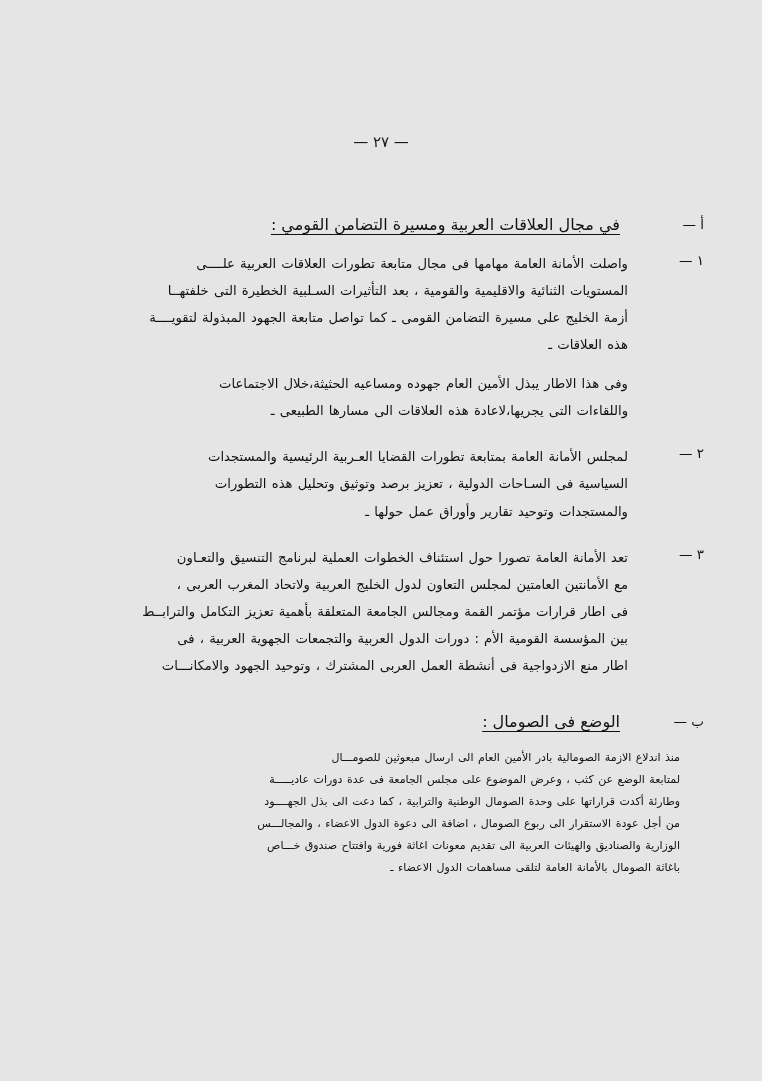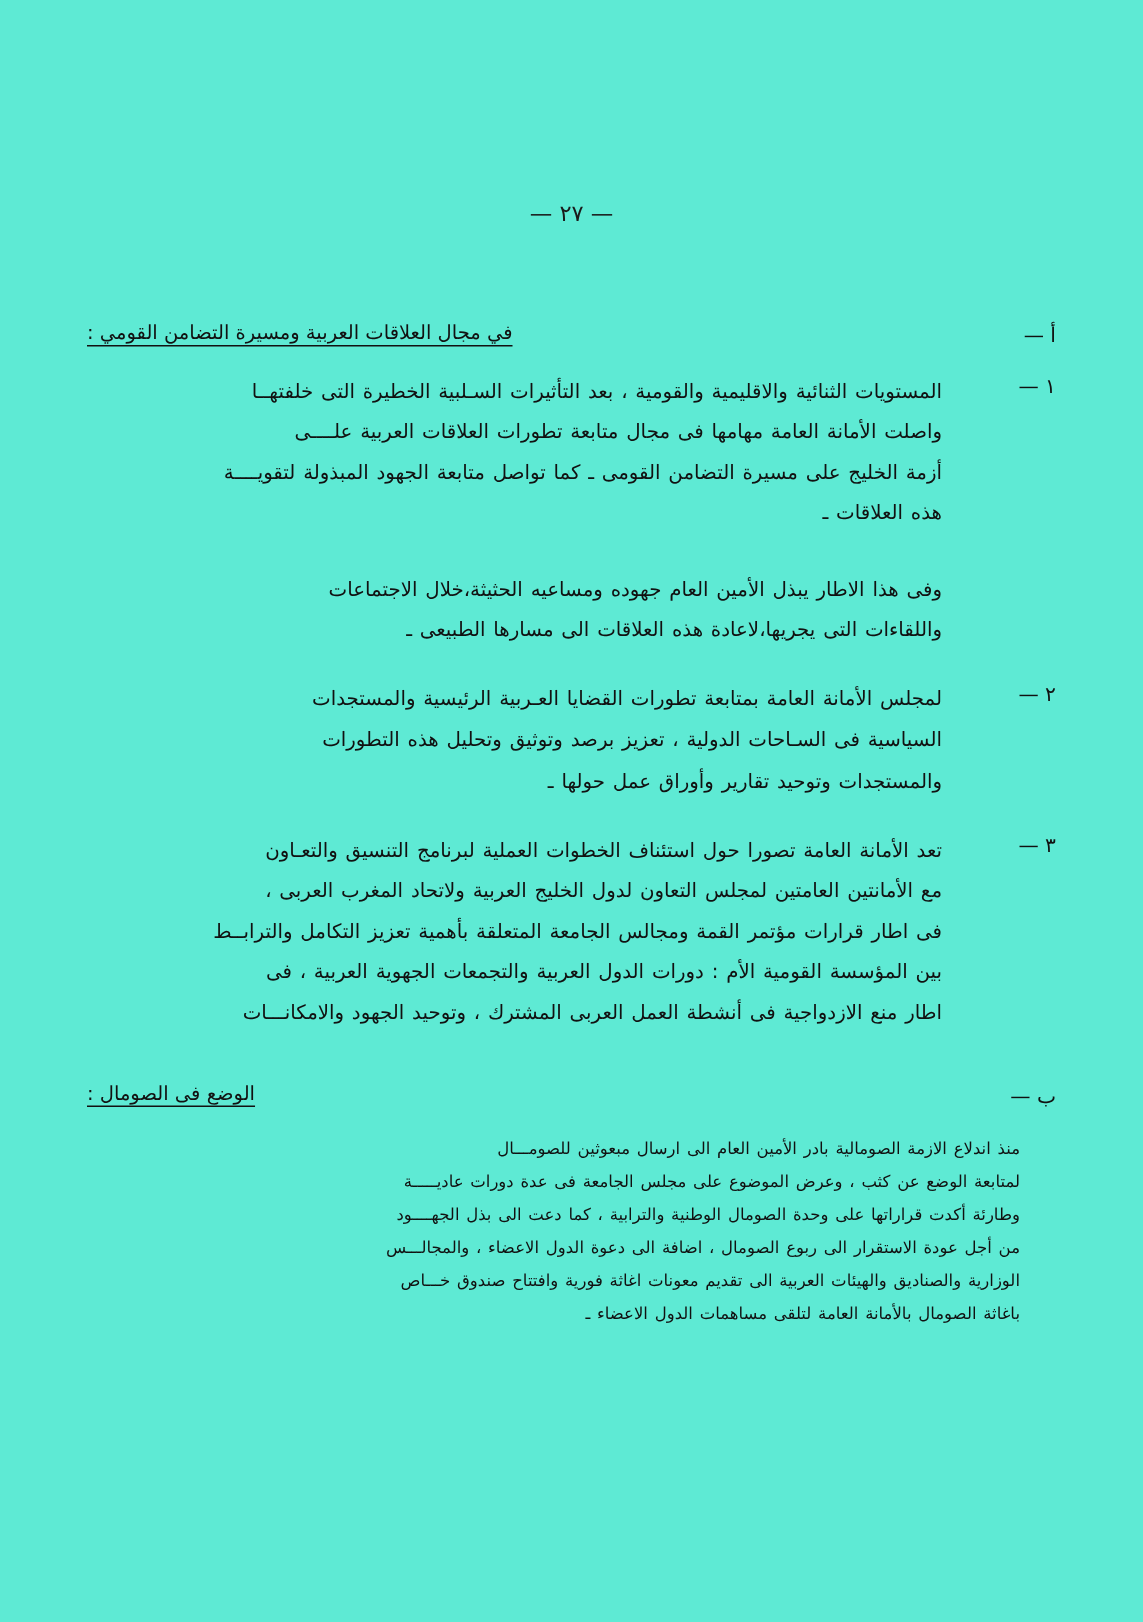--- a/index.html
+++ b/index.html
@@ -11,21 +11,21 @@
     width: 762px;
     height: 1081px;
     position: relative;
     font-family: "DejaVu Sans", sans-serif;
     color: #111111;
     overflow: hidden;
   }
   .page {
     position: absolute;
     inset: 0;
-    background: #5eead4;
+    background: #e5e5e5;
   }
   .page-number {
     position: absolute;
     top: 133px;
     left: 0;
     right: 0;
     text-align: center;
     font-size: 15px;
     letter-spacing: 1px;
     color: #1a1a1a;
@@ -48,22 +48,22 @@
   .marker {
     width: 46px;
     flex: 0 0 46px;
     text-align: right;
     font-size: 13.5px;
     white-space: nowrap;
     padding-top: 1px;
   }
   .section-title {
     flex: 1 1 auto;
-    font-size: 13px;
-    text-align: left;
+    font-size: 16px;
+    text-align: right;
     padding-right: 38px;
     text-decoration: underline;
     text-underline-offset: 4px;
   }
   .item {
     display: flex;
     flex-direction: row;
     align-items: flex-start;
     margin-bottom: 19px;
   }
@@ -85,21 +85,21 @@
     line-height: 2.05;
     text-align: justify;
     text-align-last: right;
     white-space: pre-wrap;
     word-spacing: 1px;
   }
   .para-gap {
     height: 8px;
   }
   .subpara {
-    margin-top: 16px;
+    margin-top: 4px;
   }
   .somalia-body {
     padding-right: 24px;
     margin-top: 6px;
   }
   .somalia-body .line {
     font-size: 11px;
     line-height: 2.0;
   }
   .title-spacer {
@@ -117,22 +117,22 @@
 
     <div class="section">
       <div class="section-head">
         <div class="marker">أ —</div>
         <div class="section-title">في مجال العلاقات العربية ومسيرة التضامن القومي :</div>
       </div>
 
       <div class="item">
         <div class="item-marker">١ —</div>
         <div class="item-body">
+          <div class="line">واصلت الأمانة العامة مهامها فى مجال متابعة تطورات العلاقات العربية علــــى</div>
           <div class="line">المستويات الثنائية والاقليمية والقومية ، بعد التأثيرات السـلبية الخطيرة التى خلفتهــا</div>
-          <div class="line">واصلت الأمانة العامة مهامها فى مجال متابعة تطورات العلاقات العربية علــــى</div>
           <div class="line">أزمة الخليج على مسيرة التضامن القومى ـ كما تواصل متابعة الجهود المبذولة لتقويــــة</div>
           <div class="line">هذه العلاقات ـ</div>
           <div class="para-gap"></div>
           <div class="line subpara">وفى هذا الاطار يبذل الأمين العام جهوده ومساعيه الحثيثة،خلال الاجتماعات</div>
           <div class="line">واللقاءات التى يجريها،لاعادة هذه العلاقات الى مسارها الطبيعى ـ</div>
         </div>
       </div>
 
       <div class="item">
         <div class="item-marker">٢ —</div>

